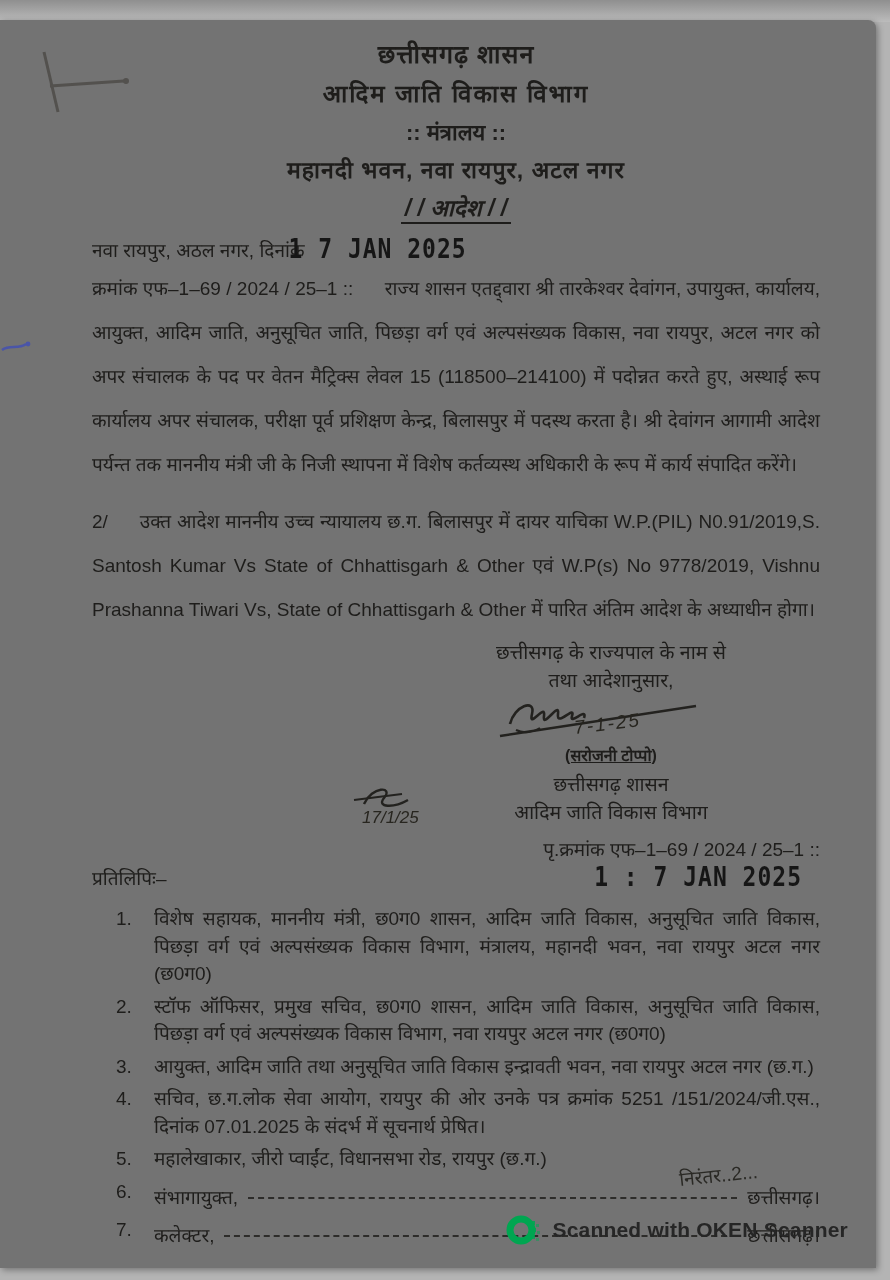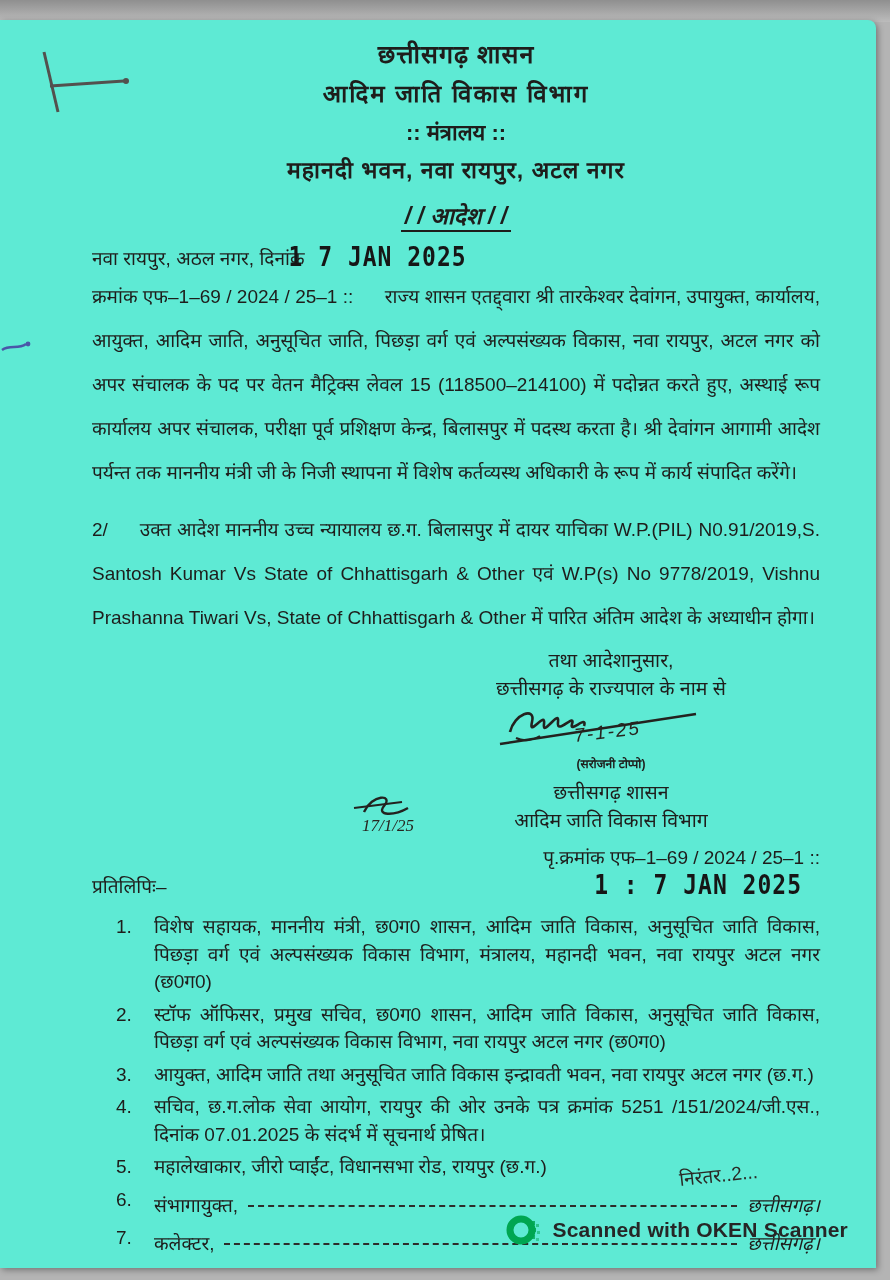--- a/index.html
+++ b/index.html
@@ -10,32 +10,32 @@
     position:relative;
     overflow:hidden;
     color:#1e1d1b;
   }
   .page-bg-topstrip{
     position:absolute; top:0; left:0; width:890px; height:22px;
     background:linear-gradient(#8f8f8f,#bcbcbc);
   }
   .paper{
     position:absolute; left:0; top:20px; right:14px; bottom:12px;
-    background:#5eead4;
+    background:#737373;
     border-radius:0 8px 0 0;
     box-shadow:2px 2px 6px rgba(0,0,0,.35);
     padding:16px 56px 16px 92px;
   }
   
   .hdr{ text-align:center; font-weight:bold; }
   .hdr-l1{ font-size:25px; letter-spacing:1px; }
   .hdr-l2{ font-size:24px; margin-top:6px; letter-spacing:2px; }
   .hdr-l3{ font-size:22px; margin-top:7px; }
   .hdr-l4{ font-size:23px; margin-top:7px; letter-spacing:1px; }
-  .hdr-order{ font-size:23px; margin-top:14px; }
+  .hdr-order{ font-size:23px; margin-top:6px; }
   .hdr-order span{
     border-bottom:2px solid #1e1d1b; padding:0 4px 1px 4px; font-style:italic;
   }
   
   .dateline{
     display:flex; align-items:baseline;
     font-size:19px; margin-top:13px; padding-right:4px;
   }
   .stamp{
     font-family:"DejaVu Sans Mono",monospace;
@@ -54,26 +54,26 @@
     width:330px; margin:6px 44px 0 auto; text-align:center;
     font-size:19.5px; line-height:28px; position:relative;
   }
   .sig1{ position:relative; height:50px; margin:2px 0 -4px 0; }
   .sig1 svg{ position:absolute; left:50px; top:-6px; }
   .sig-date{
     position:absolute; left:128px; top:14px;
     font-size:19px; font-style:italic; transform:rotate(-7deg);
     color:#27251f; letter-spacing:2px;
   }
-  .sig-name{ font-weight:bold; font-size:12px; }
+  .sig-name{ font-weight:bold; font-size:16px;text-decoration:underline; }
   .dept-row{ position:relative; white-space:nowrap; }
   .sig2-scr{ position:absolute; left:-96px; top:-16px; }
   .sig2-date{
     position:absolute; left:-84px; top:6px;
-    font-size:17px; font-style:italic; color:#27251f;font-family:Liberation Serif, serif;
+    font-size:17px; font-style:italic; color:#27251f;
   }
   
   .endorse-row{
     display:flex; justify-content:flex-end; align-items:baseline;
     font-size:19px; margin-top:10px;
   }
   .endorse-row .right{ padding-right:66px; }
   .copy-row{
     display:flex; justify-content:space-between; align-items:baseline;
     font-size:19px; margin-top:2px;
@@ -85,21 +85,21 @@
     display:flex; font-size:19px; line-height:27.5px;
     text-align:justify; margin-top:5px;
   }
   .copies .no{ width:62px; flex:0 0 62px; padding-left:24px; }
   .copies .txt{ flex:1; }
   .dash-li .txt{ display:flex; align-items:baseline; text-align:left; }
   .dash-line{
     flex:1; border-top:2px dashed #2d2c2a; margin:0 10px;
     position:relative; top:-5px;
   }
-  .dash-tail{ white-space:nowrap; padding-top:6px;font-style:italic; }
+  .dash-tail{ white-space:nowrap; padding-top:6px; }
   
   .continued{
     position:absolute; right:118px; bottom:80px;
     font-size:19px; transform:rotate(-6deg); color:#2a2925;
   }
   .scanner{
     position:absolute; right:28px; bottom:20px;
     display:flex; align-items:center; gap:10px;
     font-size:21px; font-weight:600; color:#262626;
     letter-spacing:.2px;
@@ -143,22 +143,22 @@
     <span>राज्य शासन एतद्द्वारा श्री तारकेश्वर देवांगन, उपायुक्त, कार्यालय, आयुक्त, आदिम जाति, अनुसूचित जाति, पिछड़ा वर्ग एवं अल्पसंख्यक विकास, नवा रायपुर, अटल नगर को अपर संचालक के पद पर वेतन मैट्रिक्स लेवल 15 (118500–214100) में पदोन्नत करते हुए, अस्थाई रूप कार्यालय अपर संचालक, परीक्षा पूर्व प्रशिक्षण केन्द्र, बिलासपुर में पदस्थ करता है। श्री देवांगन आगामी आदेश पर्यन्त तक माननीय मंत्री जी के निजी स्थापना में विशेष कर्तव्यस्थ अधिकारी के रूप में कार्य संपादित करेंगे।</span>
   </p>
 
   <p class="para p2">
     <span class="pnum">2/</span>
     <span>उक्त आदेश माननीय उच्च न्यायालय छ.ग. बिलासपुर में दायर याचिका W.P.(PIL) N0.91/2019,S. Santosh Kumar Vs State of Chhattisgarh &amp; Other एवं W.P(s) No 9778/2019, Vishnu Prashanna Tiwari Vs, State of Chhattisgarh &amp; Other में पारित अंतिम आदेश के अध्याधीन होगा।</span>
   </p>
 
 
   <div class="authority">
+    <div>छत्तीसगढ़ के राज्यपाल के नाम से</div>
     <div>तथा आदेशानुसार,</div>
-    <div>छत्तीसगढ़ के राज्यपाल के नाम से</div>
     <div class="sig1">
       <svg width="210" height="56" viewBox="0 0 210 56">
         <path d="M14 34 C18 16 40 8 36 24 C32 40 50 12 48 26 C46 40 64 10 62 24 C60 38 80 14 76 26 C73 36 92 16 88 28" stroke="#23221f" stroke-width="2.6" fill="none"></path>
         <path d="M4 46 L200 16" stroke="#23221f" stroke-width="2.6" fill="none"></path>
         <path d="M20 40 C28 44 38 42 44 38" stroke="#23221f" stroke-width="2" fill="none"></path>
       </svg>
       <span class="sig-date">7-1-25</span>
     </div>
     <div class="sig-name">(सरोजनी टोप्पो)</div>
     <div>छत्तीसगढ़ शासन</div>

